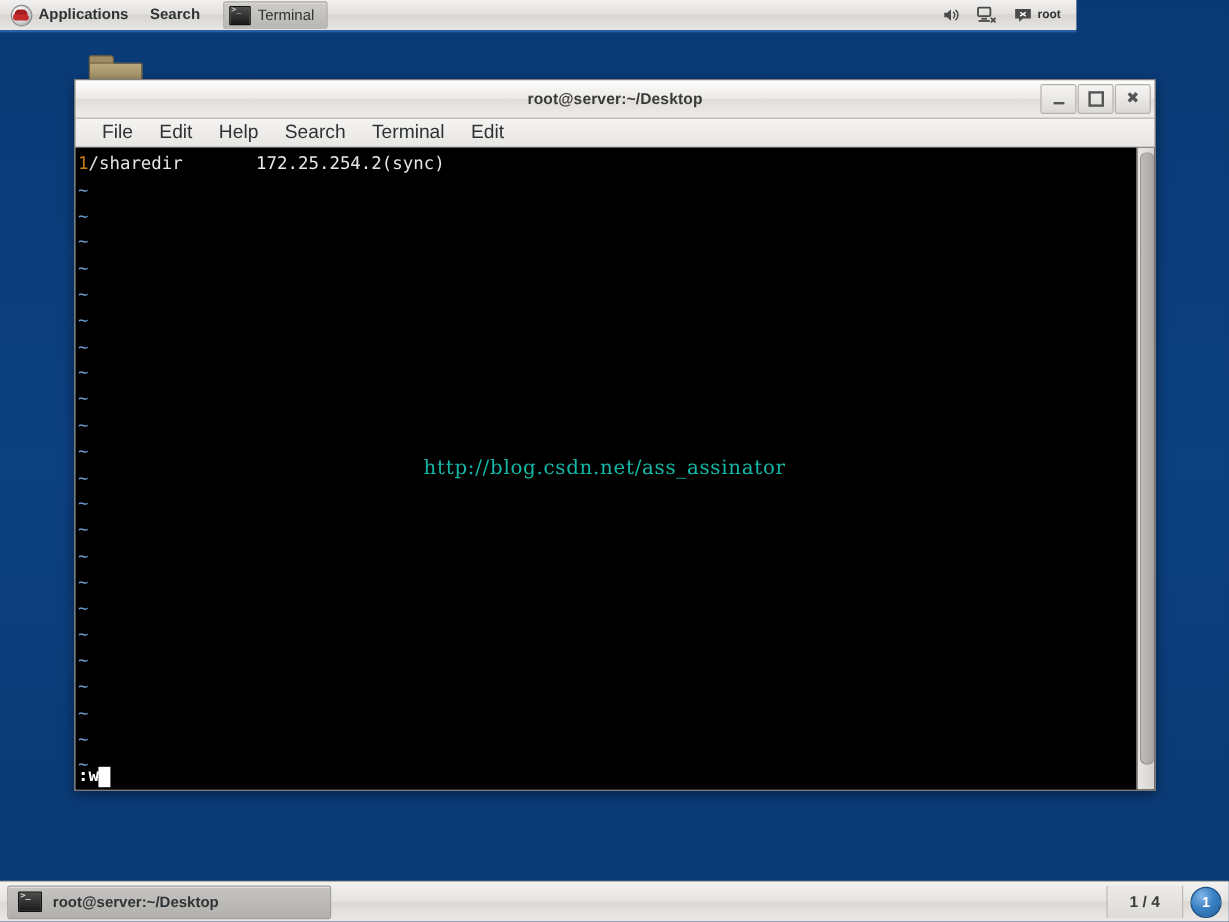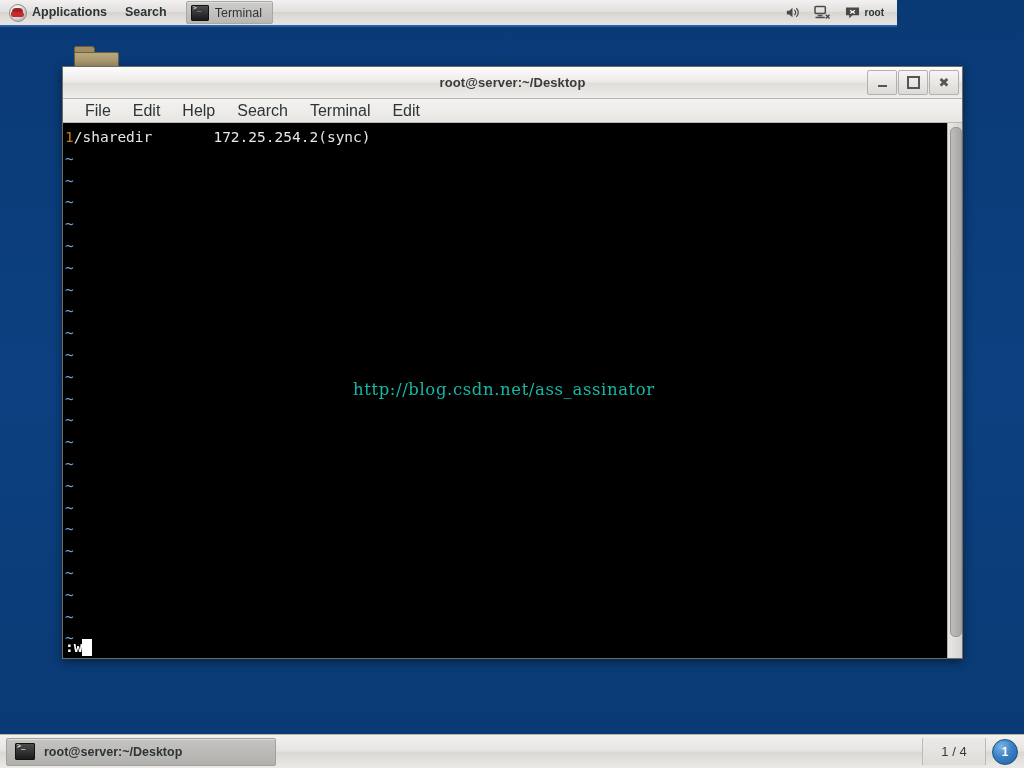--- a/index.html
+++ b/index.html
@@ -242,21 +242,21 @@
     box-shadow: inset 0 1px 0 rgba(255,255,255,0.45);
     font-size: 12.5px; color: #2e3436; font-weight: bold;
   }
   #workspace-area {
     margin-left: auto; display: flex; align-items: center;
     height: 33px;
   }
   #ws-count {
     width: 62px; height: 27px;
     display: flex; align-items: center; justify-content: center;
-    font-size: 13px; font-weight: normal; color: #3a3a3a;
+    font-size: 13px; font-weight: bold; color: #3a3a3a;
     background: linear-gradient(to bottom, #eceae7, #dedcd8);
     border-left: 1px solid #bdbab6; border-right: 1px solid #bdbab6;
   }
   #ws-badge {
     width: 24px; height: 24px; margin: 0 6px;
     border-radius: 50%;
     background: radial-gradient(circle at 35% 28%, #7fb4e8 0%, #3b82c4 45%, #21609c 100%);
     border: 1px solid #1b4f80;
     color: #ffffff; font-size: 12px; font-weight: bold;
     display: flex; align-items: center; justify-content: center;

